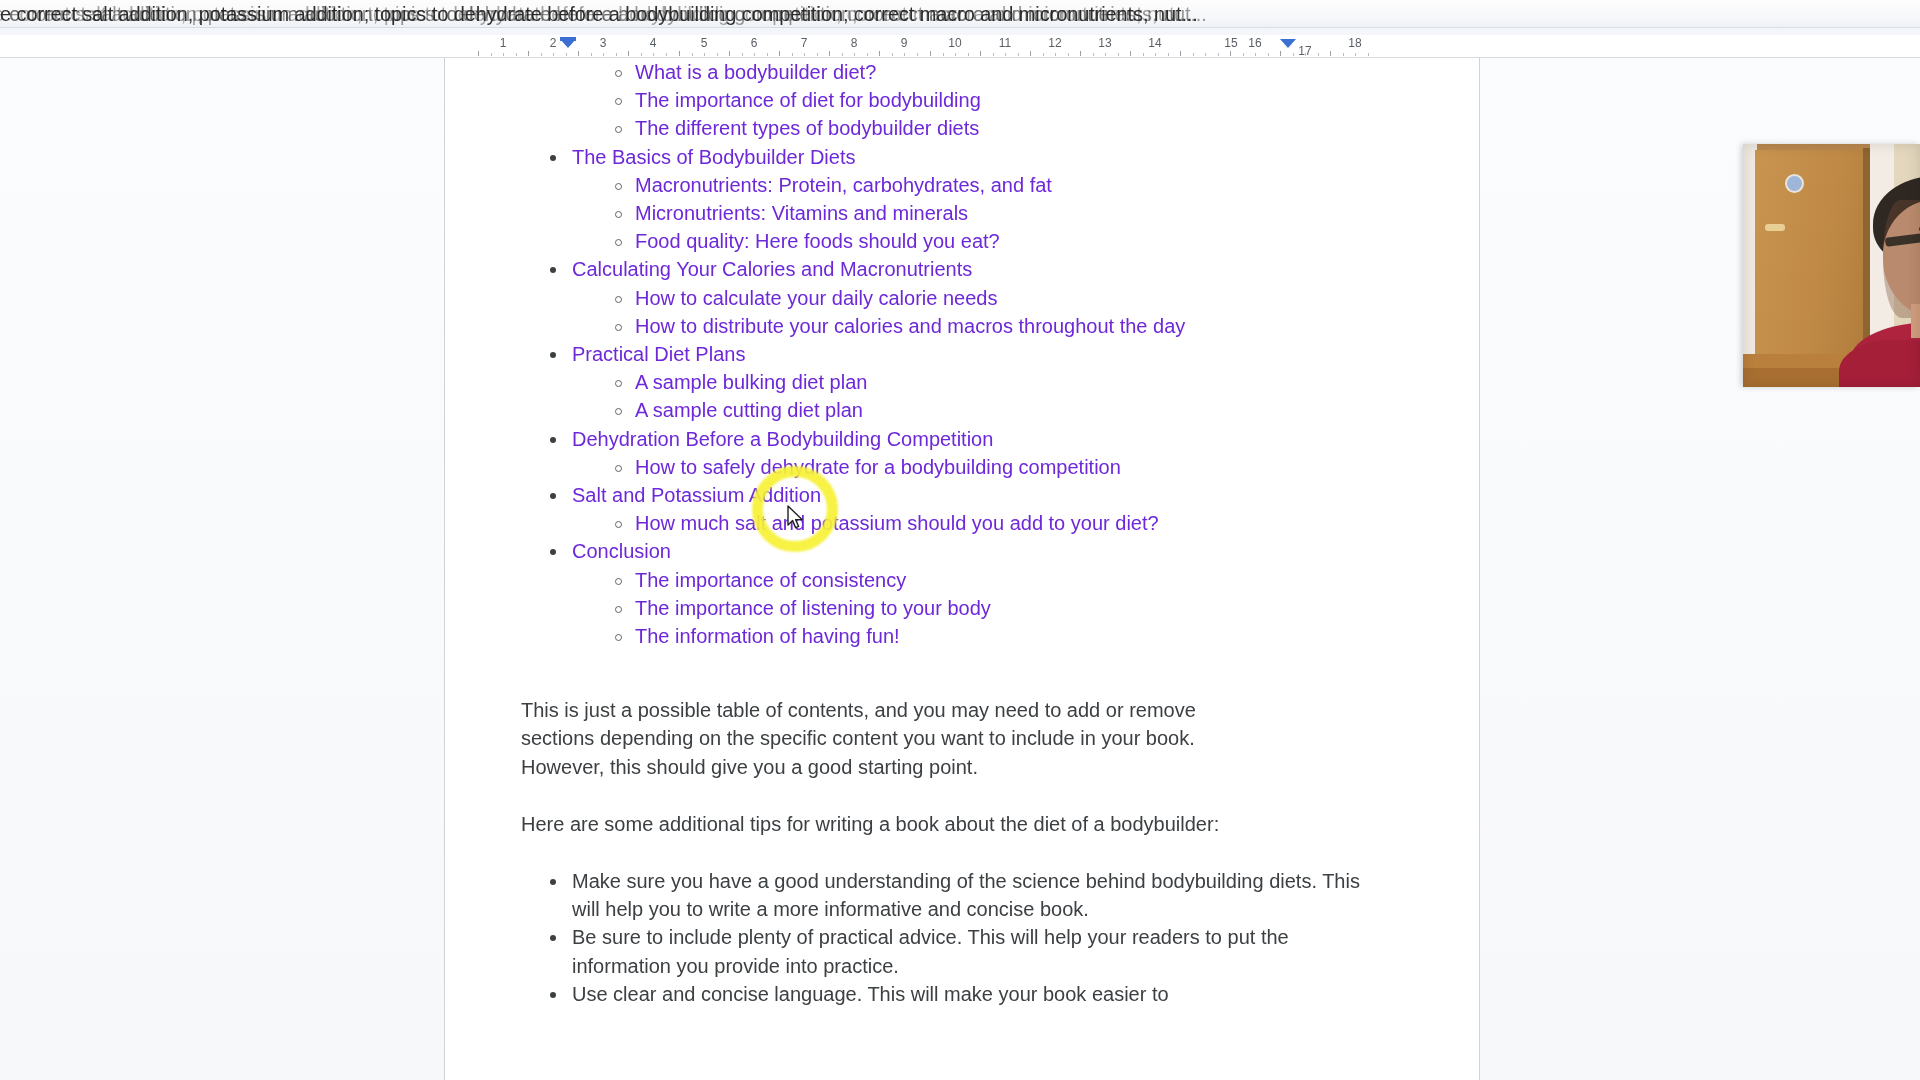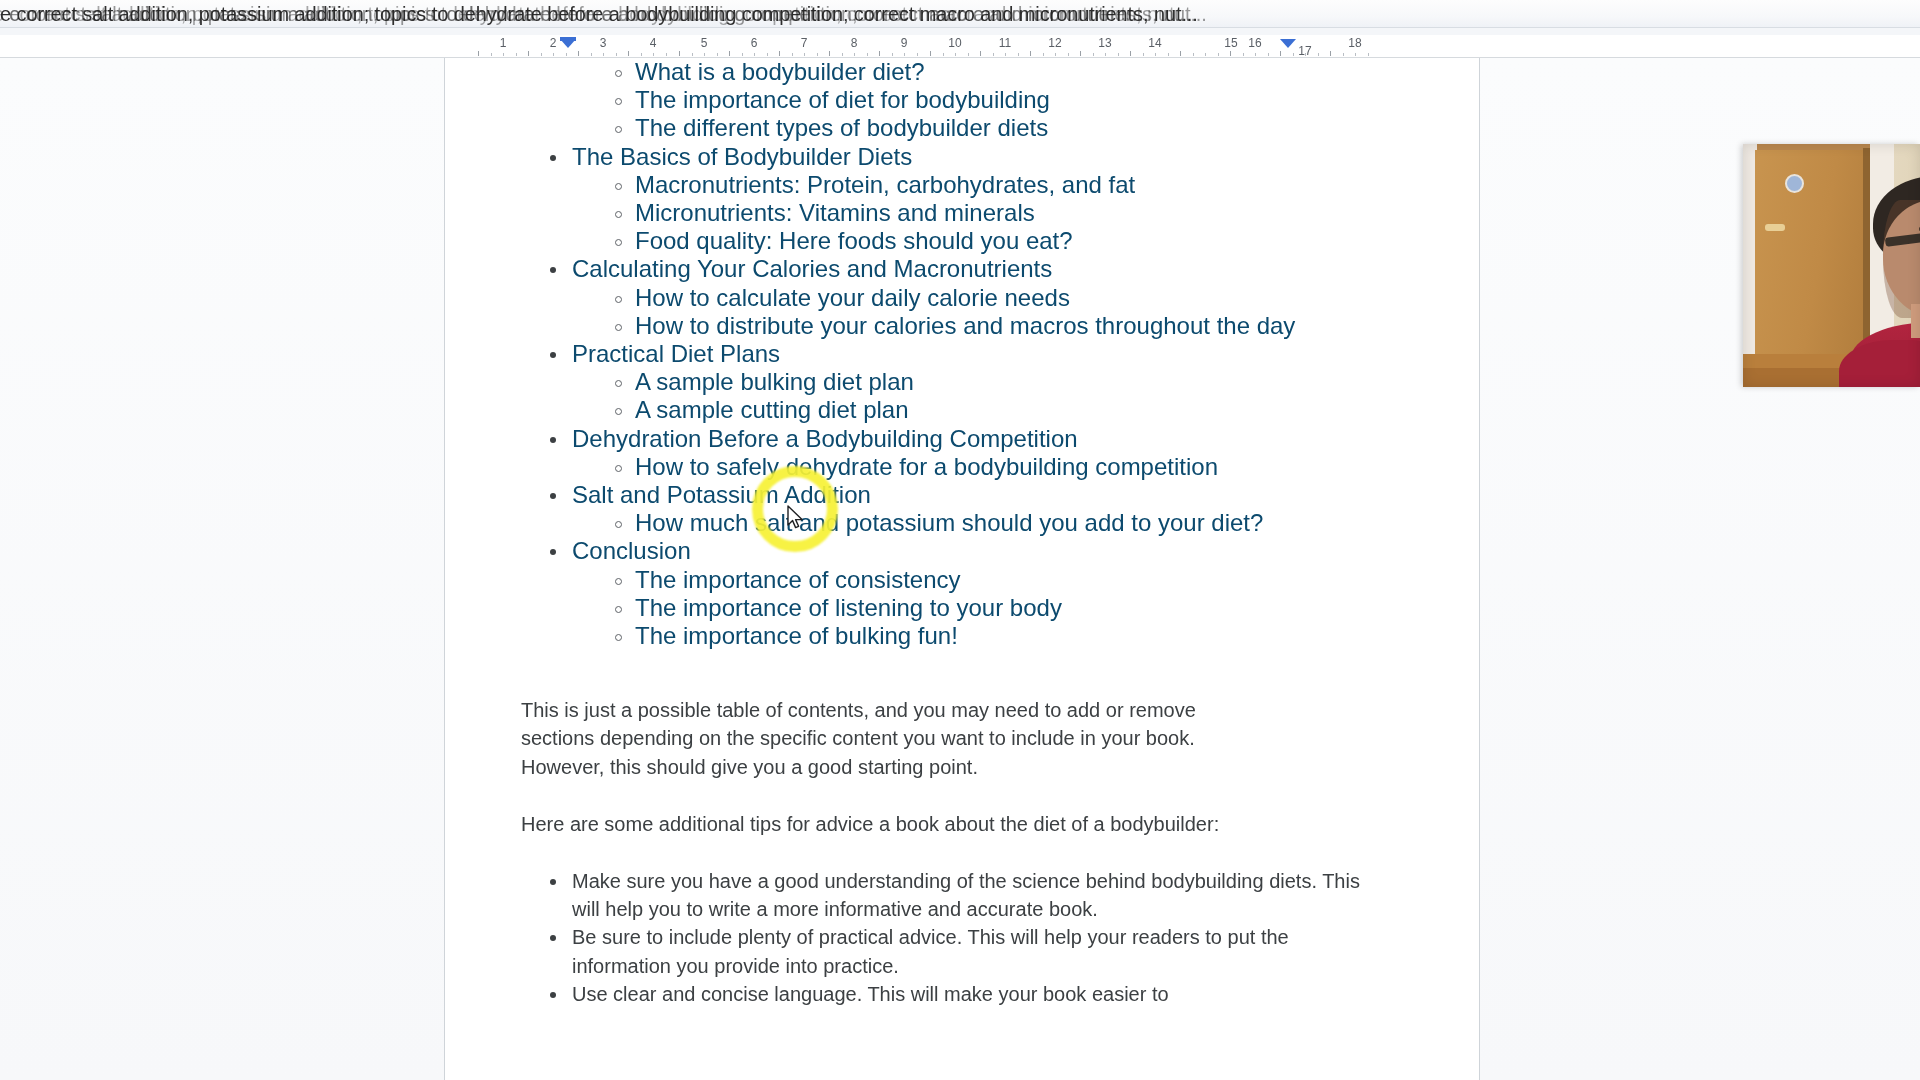--- a/index.html
+++ b/index.html
@@ -87,21 +87,21 @@
 
   .doc{
     position:absolute;left:0;top:0;width:1034px;
     color:#3c4043;
   }
 
   ul.lvl1{list-style:none;margin:0;padding:0;}
 
   li.l1,li.l2{
     position:relative;
-    font-size:24px;line-height:28.2px;color:#0c4a6e;
+    font-size:20px;line-height:28.2px;color:#6d28d9;
     white-space:nowrap;
   }
   li.l1{padding-left:127px;}
   li.l2{padding-left:190px;}
   li.l1:before{
     content:"";position:absolute;left:105px;top:12px;
     width:6px;height:6px;border-radius:50%;background:#3c4043;
   }
   li.l2:before{
     content:"";position:absolute;left:170px;top:12px;
@@ -322,35 +322,35 @@
           <li class="l1">Practical Diet Plans</li>
           <li class="l2">A sample bulking diet plan</li>
           <li class="l2">A sample cutting diet plan</li>
           <li class="l1">Dehydration Before a Bodybuilding Competition</li>
           <li class="l2">How to safely dehydrate for a bodybuilding competition</li>
           <li class="l1">Salt and Potassium Addition</li>
           <li class="l2">How much salt and potassium should you add to your diet?</li>
           <li class="l1">Conclusion</li>
           <li class="l2">The importance of consistency</li>
           <li class="l2">The importance of listening to your body</li>
-          <li class="l2">The importance of bulking fun!</li>
+          <li class="l2">The information of having fun!</li>
         </ul>
 
       <div class="spacer-lg"></div>
 
       <p class="para">This is just a possible table of contents, and you may need to add or remove sections depending on the specific content you want to include in your book. However, this should give you a good starting point.</p>
 
       <div class="spacer-md"></div>
 
-      <p class="para">Here are some additional tips for advice a book about the diet of a bodybuilder:</p>
+      <p class="para">Here are some additional tips for writing a book about the diet of a bodybuilder:</p>
 
       <div class="spacer-md"></div>
 
       <ul class="tips" id="tips-list">
-          <li class="tip">Make sure you have a good understanding of the science behind bodybuilding diets. This will help you to write a more informative and accurate book.</li>
+          <li class="tip">Make sure you have a good understanding of the science behind bodybuilding diets. This will help you to write a more informative and concise book.</li>
           <li class="tip">Be sure to include plenty of practical advice. This will help your readers to put the information you provide into practice.</li>
           <li class="tip">Use clear and concise language. This will make your book easier to</li>
         </ul>
     </div>
   </div>
 </div>
 
 <div class="click-ring"></div>
 <svg class="cursor" viewBox="0 0 18 26">
   <path d="M1 1 L1 20 L5.6 15.6 L8.6 22.6 L11.6 21.3 L8.6 14.6 L15 14.6 Z" fill="#ffffff" stroke="#202124" stroke-width="1.4" stroke-linejoin="round"></path>

